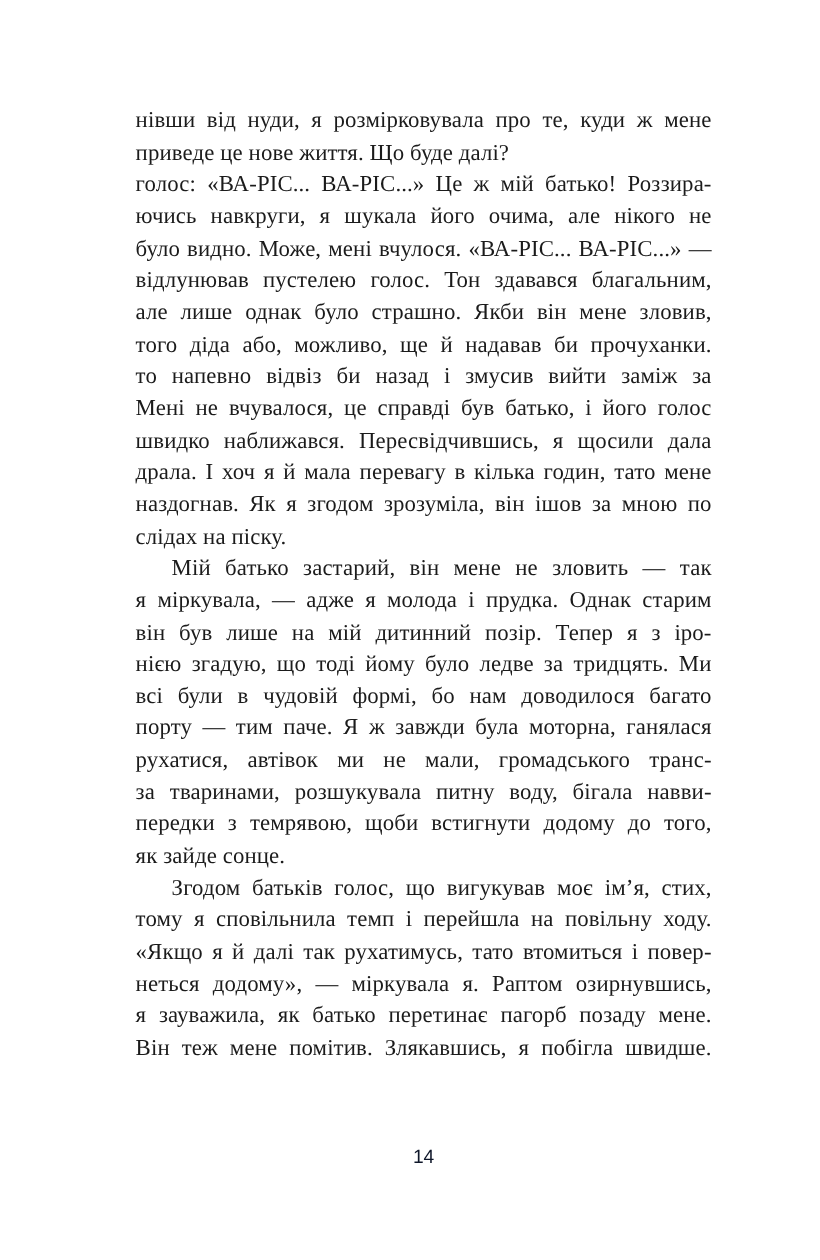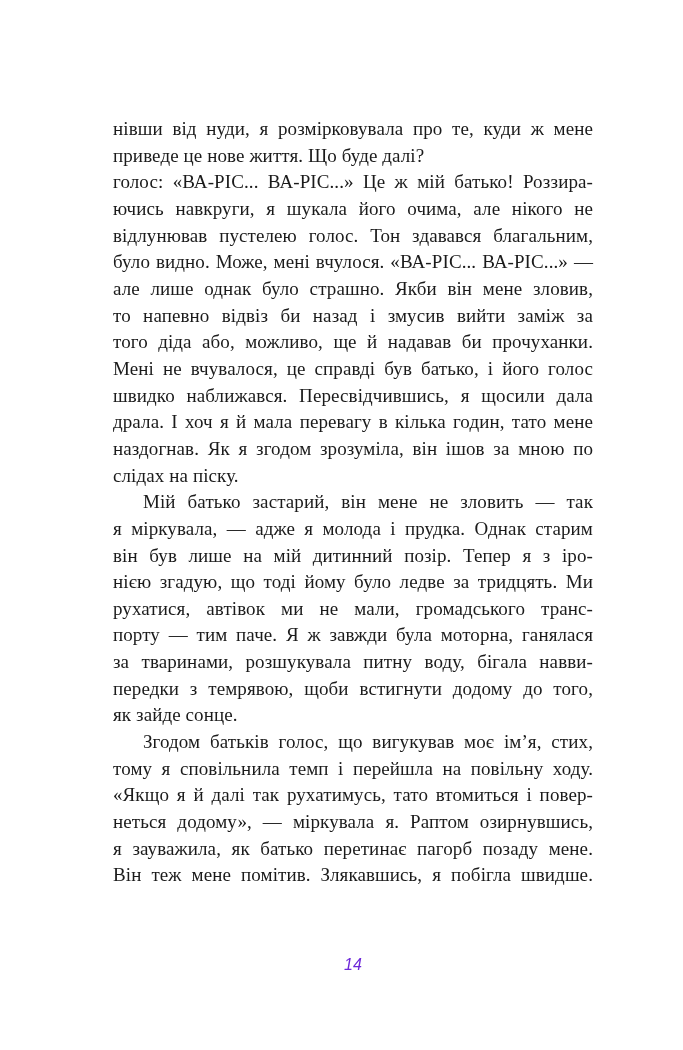--- a/index.html
+++ b/index.html
@@ -17,21 +17,20 @@
   .text-block {
     position: absolute;
     left: 113px;
     top: 88px;
     width: 480px;
     font-family: "Liberation Serif", serif;
     font-size: 19px;
     line-height: 26.67px;
     color: #1b1b1b;
     letter-spacing: 0.1px;
-    margin-top: 28px;
   }
   .line {
     text-align: justify;
     text-align-last: justify;
     height: 26.67px;
     overflow: visible;
   }
   .line.last {
     text-align: center;
     text-align-last: left;
@@ -40,49 +39,49 @@
     text-indent: 30px;
   }
   .folio {
     position: absolute;
     left: 113px;
     top: 956px;
     width: 480px;
     text-align: center;
     font-family: "Liberation Sans", sans-serif;
     font-size: 16px;
-    color: #6d28d9;
-    font-style: italic;
+    color: #0f172a;
   }
 </style>
 </head>
 <body>
 
 <div class="page">
   <div class="text-block">
       <div class="line">нівши від нуди, я розмірковувала про те, куди ж мене</div>
       <div class="line last">приведе це нове життя. Що буде далі?</div>
       <div class="line">голос: «ВА-РІС... ВА-РІС...» Це ж мій батько! Роззира-</div>
       <div class="line">ючись навкруги, я шукала його очима, але нікого не</div>
+      <div class="line">було видно. Може, мені вчулося. «ВА-РІС... ВА-РІС...» —</div>
       <div class="line">відлунював пустелею голос. Тон здавався благальним,</div>
-      <div class="line">було видно. Може, мені вчулося. «ВА-РІС... ВА-РІС...» —</div>
       <div class="line">але лише однак було страшно. Якби він мене зловив,</div>
+      <div class="line">того діда або, можливо, ще й надавав би прочуханки.</div>
       <div class="line">то напевно відвіз би назад і змусив вийти заміж за</div>
-      <div class="line">того діда або, можливо, ще й надавав би прочуханки.</div>
       <div class="line">Мені не вчувалося, це справді був батько, і його голос</div>
       <div class="line">швидко наближався. Пересвідчившись, я щосили дала</div>
       <div class="line">драла. І хоч я й мала перевагу в кілька годин, тато мене</div>
       <div class="line">наздогнав. Як я згодом зрозуміла, він ішов за мною по</div>
       <div class="line last">слідах на піску.</div>
       <div class="line ind">Мій батько застарий, він мене не зловить — так</div>
       <div class="line">я міркувала, — адже я молода і прудка. Однак старим</div>
       <div class="line">він був лише на мій дитинний позір. Тепер я з іро-</div>
       <div class="line">нією згадую, що тоді йому було ледве за тридцять. Ми</div>
+      <div class="line">всі були в чудовій формі, бо нам доводилося багато</div>
+      <div class="line">порту — тим паче. Я ж завжди була моторна, ганялася</div>
       <div class="line">рухатися, автівок ми не мали, громадського транс-</div>
-      <div class="line">порту — тим паче. Я ж завжди була моторна, ганялася</div>
       <div class="line">за тваринами, розшукувала питну воду, бігала навви-</div>
       <div class="line">передки з темрявою, щоби встигнути додому до того,</div>
       <div class="line last">як зайде сонце.</div>
       <div class="line ind">Згодом батьків голос, що вигукував моє ім’я, стих,</div>
       <div class="line">тому я сповільнила темп і перейшла на повільну ходу.</div>
       <div class="line">«Якщо я й далі так рухатимусь, тато втомиться і повер-</div>
       <div class="line">неться додому», — міркувала я. Раптом озирнувшись,</div>
       <div class="line">я зауважила, як батько перетинає пагорб позаду мене.</div>
       <div class="line">Він теж мене помітив. Злякавшись, я побігла швидше.</div>
     </div>

